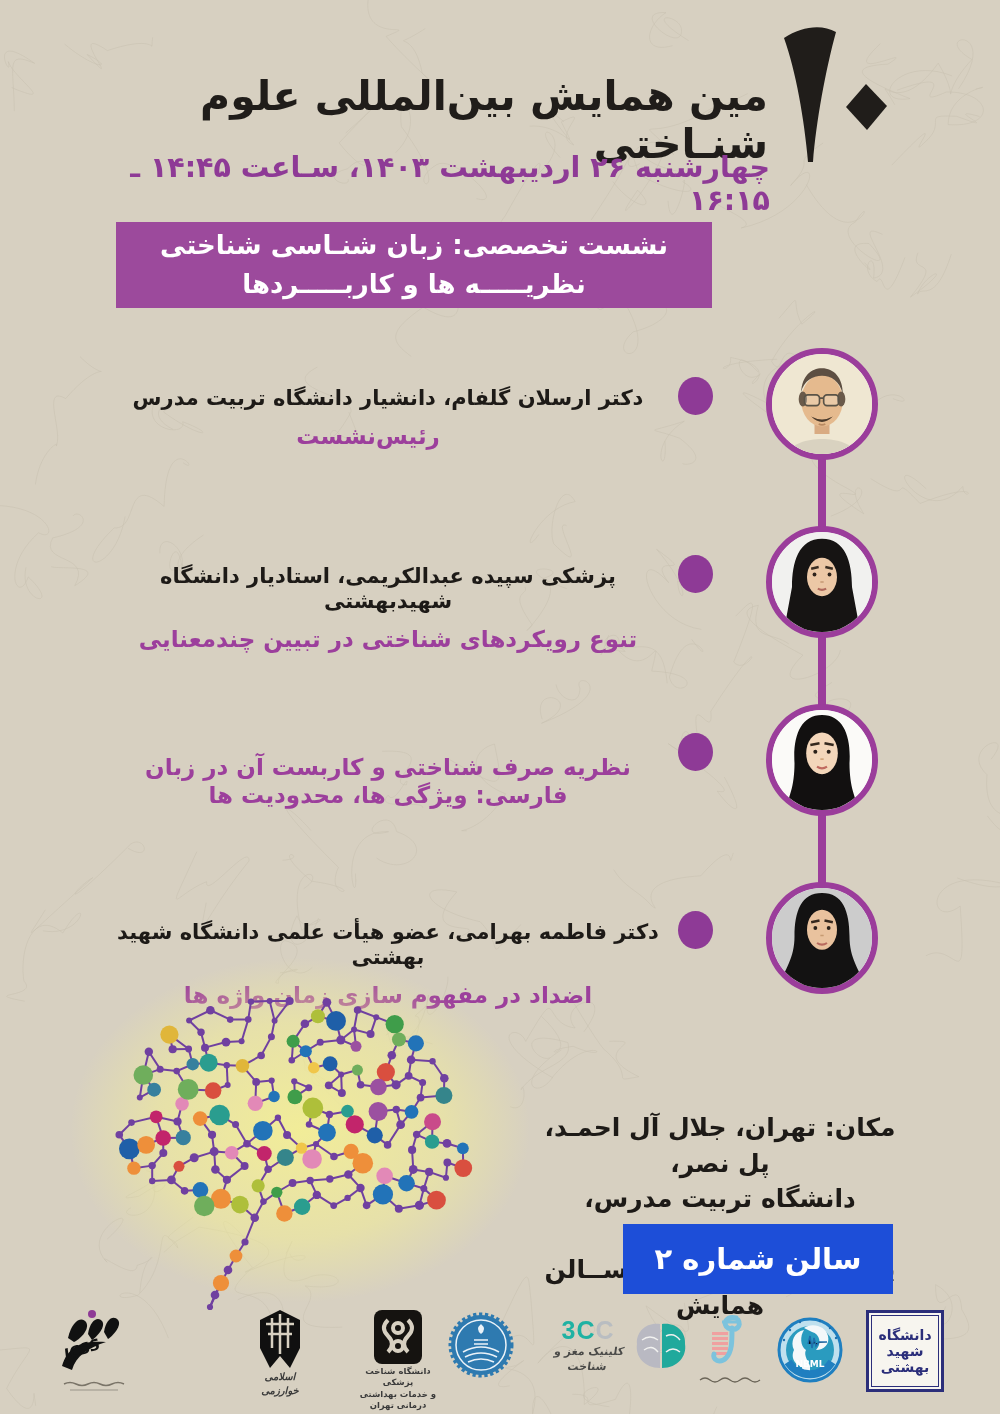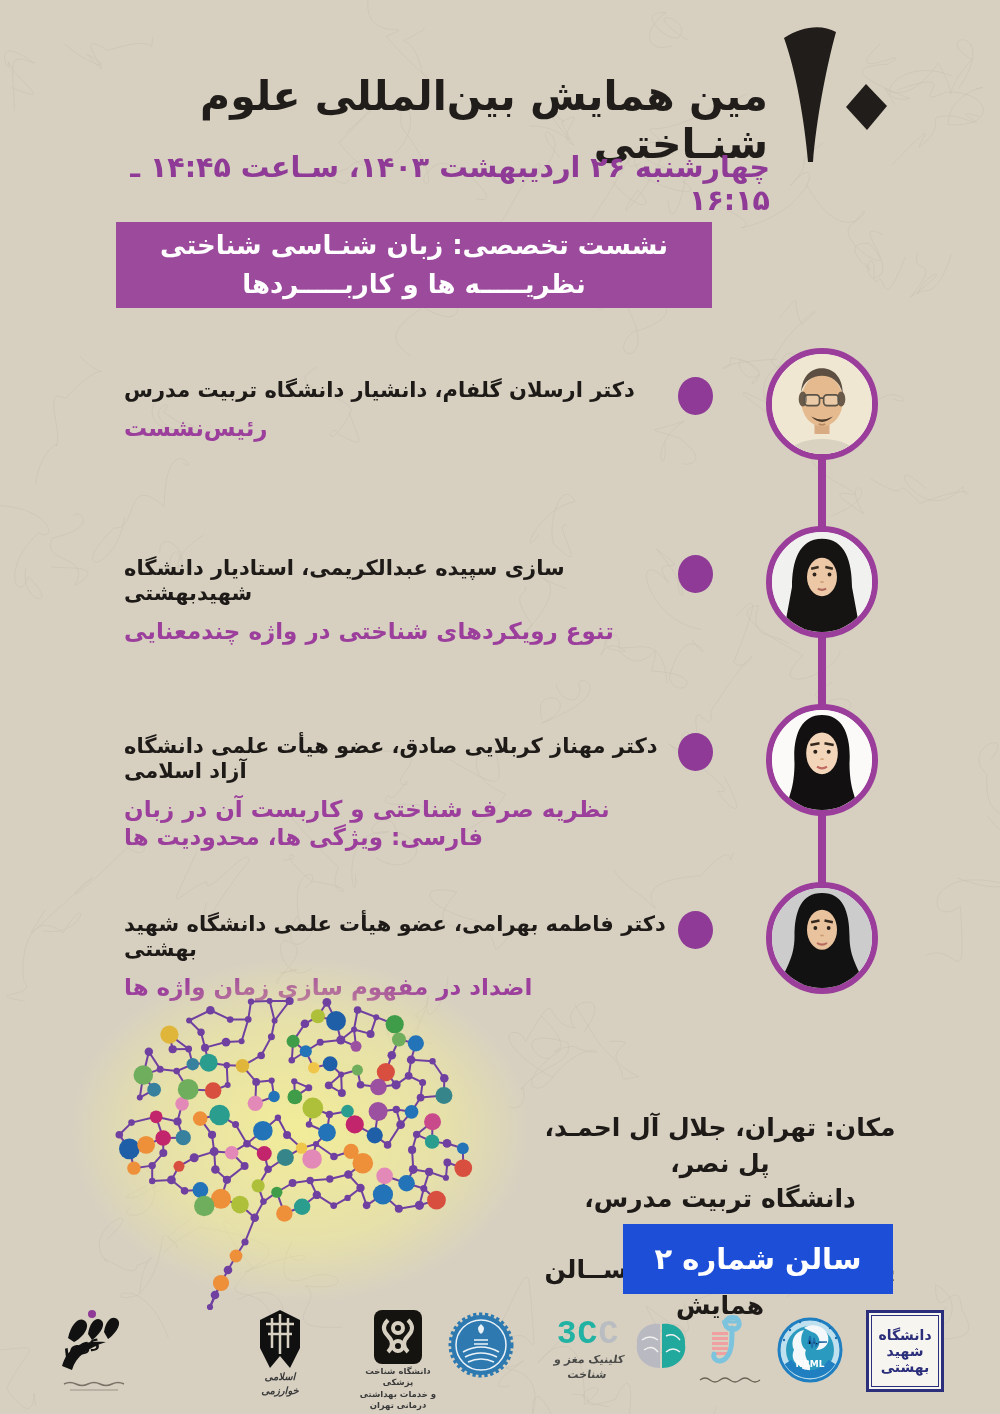--- a/index.html
+++ b/index.html
@@ -7,38 +7,38 @@
   #poster{position:relative;width:1000px;height:1414px;background:#d7d0c1;overflow:hidden;}
   .abs{position:absolute;}
   .rtl{direction:rtl;unicode-bidi:plaintext;}
   
   .big-num{left:770px;top:22px;width:160px;height:170px;}
   .title{right:232px;top:72px;width:620px;text-align:right;font-size:41px;font-weight:700;color:#201d1a;letter-spacing:-1px;}
   .date-line{right:230px;top:151px;width:660px;font-size:28.5px;font-weight:700;color:#8e3a96;}
   .session-banner{left:116px;top:222px;width:596px;height:86px;background:#9c4a9c;color:#fff;
     display:flex;flex-direction:column;justify-content:center;text-align:center;font-weight:700;font-size:26px;line-height:1.5;}
   
-  .speaker-text{right:316px;width:560px;text-align:left;}
+  .speaker-text{right:332px;width:560px;text-align:center;margin-top:8px;}
   .speaker-name{font-size:21px;font-weight:700;color:#1d1a17;line-height:1.2;}
   .speaker-topic{font-size:23px;font-weight:700;color:#9c3f9c;line-height:1.2;}
   .topic-inset{padding-left:0;padding-right:40px;}
   .bullet{left:678px;width:35px;height:38px;border-radius:50%;background:#8e3a96;}
   .photo-ring{width:100px;height:100px;border:6px solid #9b3d9b;border-radius:50%;overflow:hidden;left:766px;background:#eee;z-index:3;}
   .timeline{left:818px;top:404px;width:8px;height:534px;background:#9b3d9b;z-index:2;}
   
   .glow{left:-20px;top:890px;width:640px;height:480px;border-radius:50%;
     background:radial-gradient(ellipse closest-side,rgba(243,238,150,0.95) 0%,rgba(243,238,150,0.55) 45%,rgba(243,238,150,0) 72%);z-index:1;}
   #brain-network{left:95px;top:980px;z-index:2;}
   .location{right:95px;top:1110px;width:370px;text-align:center;font-size:25px;font-weight:700;color:#1d1a17;line-height:1.42;z-index:3;}
   .hall-banner{left:623px;top:1224px;width:270px;height:70px;background:#1d4ed8;color:#fff;display:flex;align-items:center;justify-content:center;
     font-size:29px;font-weight:700;z-index:3;}
   
   .logo{z-index:3;text-align:center;}
   .logo .cap{font-size:8.5px;font-weight:700;color:#3a3a3a;line-height:1.35;}
-  .bcc-word{font-size:33px;font-weight:700;letter-spacing:1px;font-family:Liberation Mono, monospace;}
+  .bcc-word{font-size:25px;font-weight:700;letter-spacing:1px;font-family:Liberation Sans, sans-serif;}
   .sbu-box{width:72px;height:76px;background:#f7f5ef;border:3px solid #2b2e7a;box-shadow:inset 0 0 0 2px #f7f5ef,inset 0 0 0 3px #2b2e7a;
     display:flex;flex-direction:column;justify-content:center;text-align:center;color:#2b2e7a;font-weight:700;font-size:14px;line-height:1.15;}
   svg{display:block;}
   #bg-texture{left:0;top:0;z-index:0;}
 </style>
 </head>
 <body>
 
 <div id="poster">
 
@@ -157,39 +157,38 @@
       <rect x="39" y="49" width="18" height="13" rx="4" fill="rgba(250,250,245,0.25)" stroke="#5a5347" stroke-width="2"></rect>
       <rect x="62" y="49" width="18" height="13" rx="4" fill="rgba(250,250,245,0.25)" stroke="#5a5347" stroke-width="2"></rect>
       <line x1="57" y1="53" x2="62" y2="53" stroke="#5a5347" stroke-width="2"></line>
       <path d="M47,75 Q60,82 73,75 Q60,88 47,75 Z" fill="#4a3a2c"></path>
       <path d="M56,84 Q60,86 64,84" stroke="#b98a62" stroke-width="2" fill="none"></path>
     </svg>
   </div>
 
   <div class="abs bullet" style="top:555px"></div>
   <div class="abs speaker-text rtl" style="top:556px">
-    <div class="speaker-name">سازی سپیده عبدالکریمی، استادیار دانشگاه شهیدبهشتی</div>
-    <div class="speaker-topic" style="margin-top:12px">تنوع رویکردهای شناختی در واژه چندمعنایی</div>
+    <div class="speaker-name">پزشکی سپیده عبدالکریمی، استادیار دانشگاه شهیدبهشتی</div>
+    <div class="speaker-topic" style="margin-top:12px">تنوع رویکردهای شناختی در تبیین چندمعنایی</div>
   </div>
   <div class="abs photo-ring" style="top:526px">
     <svg viewBox="0 0 120 120" width="100" height="100">
       <rect width="120" height="120" fill="#f1f1ef"></rect>
       <path d="M60,8 C32,8 24,36 24,66 L14,120 L106,120 L96,66 C96,36 88,8 60,8 Z" fill="#161413"></path>
       <ellipse cx="60" cy="54" rx="18" ry="23" fill="#ecc8a6"></ellipse>
       <path d="M47,44 L56,42 M64,42 L73,44" stroke="#3a2d22" stroke-width="3"></path>
       <circle cx="51" cy="51" r="2.3" fill="#2e241c"></circle>
         <circle cx="69" cy="51" r="2.3" fill="#2e241c"></circle>
       <path d="M58,60 L62,60" stroke="#c69a74" stroke-width="2"></path>
       <path d="M55,68 Q60,71 65,68" stroke="#b06a5c" stroke-width="2.5" fill="none"></path>
     </svg>
   </div>
 
   <div class="abs bullet" style="top:733px"></div>
   <div class="abs speaker-text rtl" style="top:734px">
-    <div class="speaker-name">دکتر مهناز کربلایی صادق، عضو هیأت علمی دانشگاه آزاد اسلامی</div>
     <div class="speaker-topic" style="margin-top:12px">نظریه صرف شناختی و کاربست آن در زبان فارسی: ویژگی ها، محدودیت ها</div>
   </div>
   <div class="abs photo-ring" style="top:704px">
     <svg viewBox="0 0 120 120" width="100" height="100">
       <rect width="120" height="120" fill="#fbfaf8"></rect>
       <path d="M60,6 C34,6 25,32 27,64 C27,92 20,108 14,120 L106,120 C100,108 93,92 93,64 C95,32 86,6 60,6 Z" fill="#121010"></path>
       <ellipse cx="60" cy="52" rx="19" ry="25" fill="#f3d6ba"></ellipse>
       <path d="M46,42 L57,40 M63,40 L74,42" stroke="#33271d" stroke-width="3"></path>
       <circle cx="52" cy="50" r="2.4" fill="#2a211a"></circle>
         <circle cx="68" cy="50" r="2.4" fill="#2a211a"></circle>

